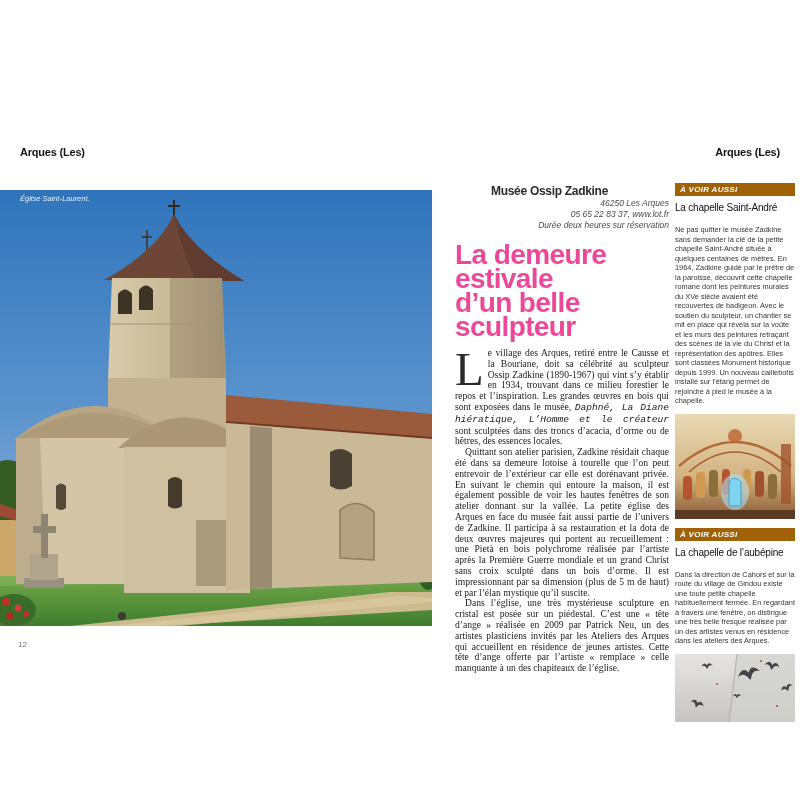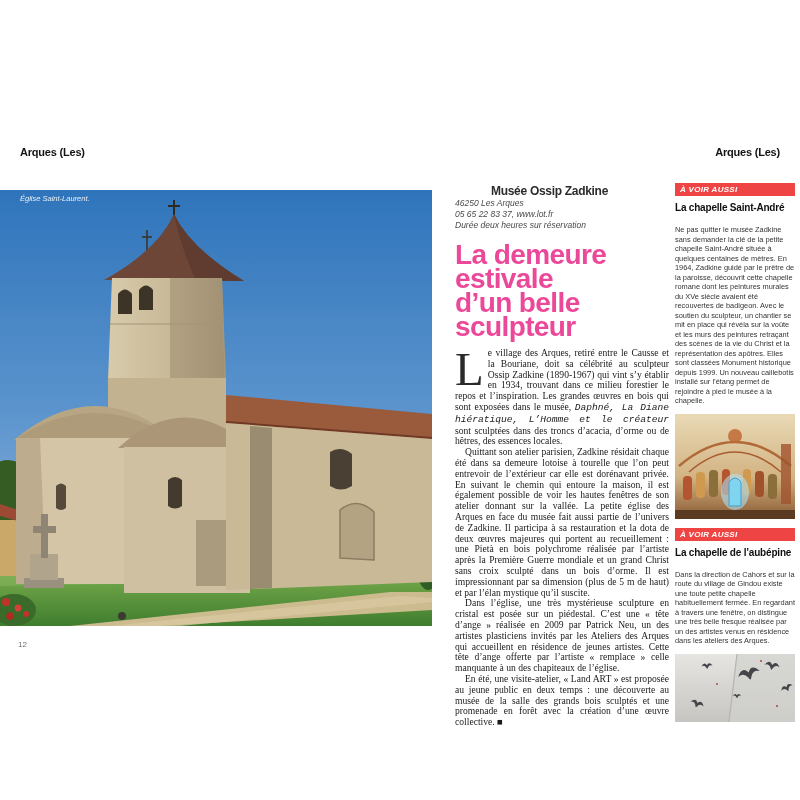--- a/index.html
+++ b/index.html
@@ -12,33 +12,33 @@
   .runhead.left{left:20px;}
   .runhead.right{right:20px;text-align:right;}
   
   .photo-main{position:absolute;left:0;top:190px;width:432px;height:436px;overflow:hidden;}
   .photo-main svg{display:block;}
   .photo-caption{position:absolute;left:20px;top:4px;font-size:7.5px;font-style:italic;color:#f2f6fb;opacity:.95;}
   .folio{position:absolute;left:18px;top:640px;font-size:8px;color:#6e6e6e;}
   
   .col-main{position:absolute;left:455px;top:184px;width:214px;}
   .info-title{font-size:12px;font-weight:bold;color:#2b2b2b;letter-spacing:-0.3px;padding-left:36px;}
-  .info-line{font-size:8.5px;font-style:italic;color:#4a4a4a;line-height:11px;}
+  .info-line{font-size:8.5px;font-style:italic;color:#4a4a4a;line-height:11px;text-align:right;}
   .headline{margin:12px 0 0 0;font-size:28px;line-height:24px;font-weight:bold;color:#ec4899;letter-spacing:-0.6px;}
   .bodytext{margin-top:9px;font-family:"Liberation Serif",serif;font-size:9.6px;line-height:10.8px;
     color:#1a1a1a;text-align:justify;}
   .bodytext p{margin:0;}
   .bodytext p.indent{text-indent:10px;}
   .bodytext em{font-style:italic;font-family:Liberation Mono, monospace;}
   .dropcap{float:left;font-size:47px;line-height:38px;padding:2px 4px 0 0;color:#2a2a28;font-weight:normal;}
   
   .sidebar{position:absolute;left:675px;top:183px;width:120px;}
-  .tagbar{height:13px;background:#ef4444;color:#ffffff;font-size:8px;font-weight:bold;font-style:italic;
+  .tagbar{height:13px;background:#a16207;color:#ffffff;font-size:8px;font-weight:bold;font-style:italic;
     line-height:13px;padding-left:5px;letter-spacing:.3px;box-sizing:border-box;}
-  .sb-title{margin:6px 0 4px 0;font-size:10px;font-weight:bold;color:#101010;letter-spacing:-0.2px;}
+  .sb-title{margin:6px 0 4px 0;font-size:10px;font-weight:normal;color:#101010;letter-spacing:-0.2px;}
   .sb-text{margin:12px 0 8px 0;font-size:7.4px;line-height:9.5px;color:#333333;}
   .sb-photo{width:120px;overflow:hidden;margin-bottom:9px;}
   .sb-photo svg{display:block;}
 </style>
 </head>
 <body>
 
 <div class="sheet">
 
   <div class="runhead left">Arques (Les)</div>
@@ -148,21 +148,20 @@
       <div class="info-line">Durée deux heures sur réservation</div>
     </div>
     <h1 class="headline">
       <span>La demeure estivale</span><br>
       <span>d’un belle sculpteur</span>
     </h1>
     <div class="bodytext">
       <p><span class="dropcap">L</span><span>e village des Arques, retiré entre le Causse et la Bouriane, doit sa célébrité au sculpteur Ossip Zadkine (1890-1967) qui vint s’y établir en 1934, trouvant dans ce milieu forestier le repos et l’inspiration. Les grandes œuvres en bois qui sont exposées dans le musée, </span><em>Daphné, La Diane hiératique, L’Homme et le créateur</em><span> sont sculptées dans des troncs d’acacia, d’orme ou de hêtres, des essences locales.</span></p>
       <p class="indent">Quittant son atelier parisien, Zadkine résidait chaque été dans sa demeure lotoise à tourelle que l’on peut entrevoir de l’extérieur car elle est dorénavant privée. En suivant le chemin qui entoure la maison, il est également possible de voir les hautes fenêtres de son atelier donnant sur la vallée. La petite église des Arques en face du musée fait aussi partie de l’univers de Zadkine. Il participa à sa restauration et la dota de deux œuvres majeures qui portent au recueillement : une Pietà en bois polychrome réalisée par l’artiste après la Première Guerre mondiale et un grand Christ sans croix sculpté dans un bois d’orme. Il est impressionnant par sa dimension (plus de 5 m de haut) et par l’élan mystique qu’il suscite.</p>
       <p class="indent">Dans l’église, une très mystérieuse sculpture en cristal est posée sur un piédestal. C’est une « tête d’ange » réalisée en 2009 par Patrick Neu, un des artistes plasticiens invités par les Ateliers des Arques qui accueillent en résidence de jeunes artistes. Cette tête d’ange offerte par l’artiste « remplace » celle manquante à un des chapiteaux de l’église.</p>
-      <p class="indent">En été, une visite-atelier, « Land ART » est proposée au jeune public en deux temps : une découverte au musée de la salle des grands bois sculptés et une promenade en forêt avec la création d’une œuvre collective. ■</p>
     </div>
   </div>
 
   <aside class="sidebar">
     <div class="tagbar">À VOIR AUSSI</div>
     <h3 class="sb-title">La chapelle Saint-André</h3>
     <p class="sb-text">Ne pas quitter le musée Zadkine sans demander la clé de la petite chapelle Saint-André située à quelques centaines de mètres. En 1964, Zadkine guidé par le prêtre de la paroisse, découvrit cette chapelle romane dont les peintures murales du XVe siècle avaient été recouvertes de badigeon. Avec le soutien du sculpteur, un chantier se mit en place qui révéla sur la voûte et les murs des peintures retraçant des scènes de la vie du Christ et la représentation des apôtres. Elles sont classées Monument historique depuis 1999. Un nouveau caillebotis installé sur l’étang permet de rejoindre à pied le musée à la chapelle.</p>
 
     <div class="sb-photo">
       <svg width="120" height="105" viewBox="0 0 120 105">

